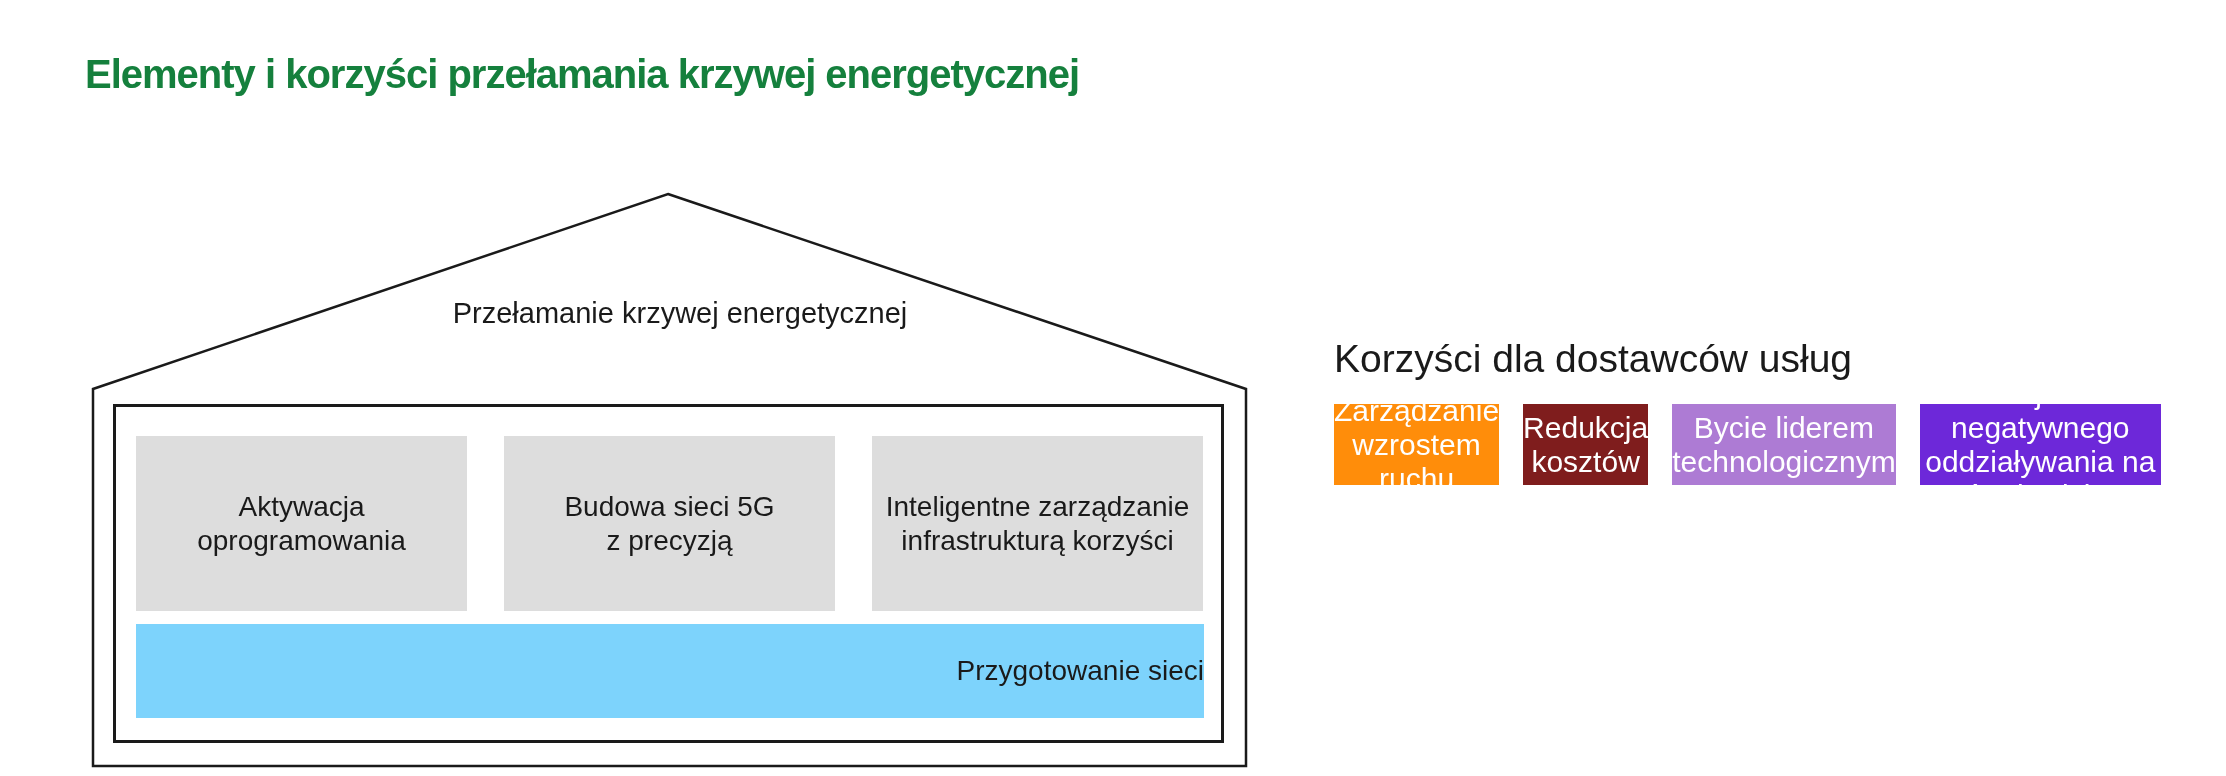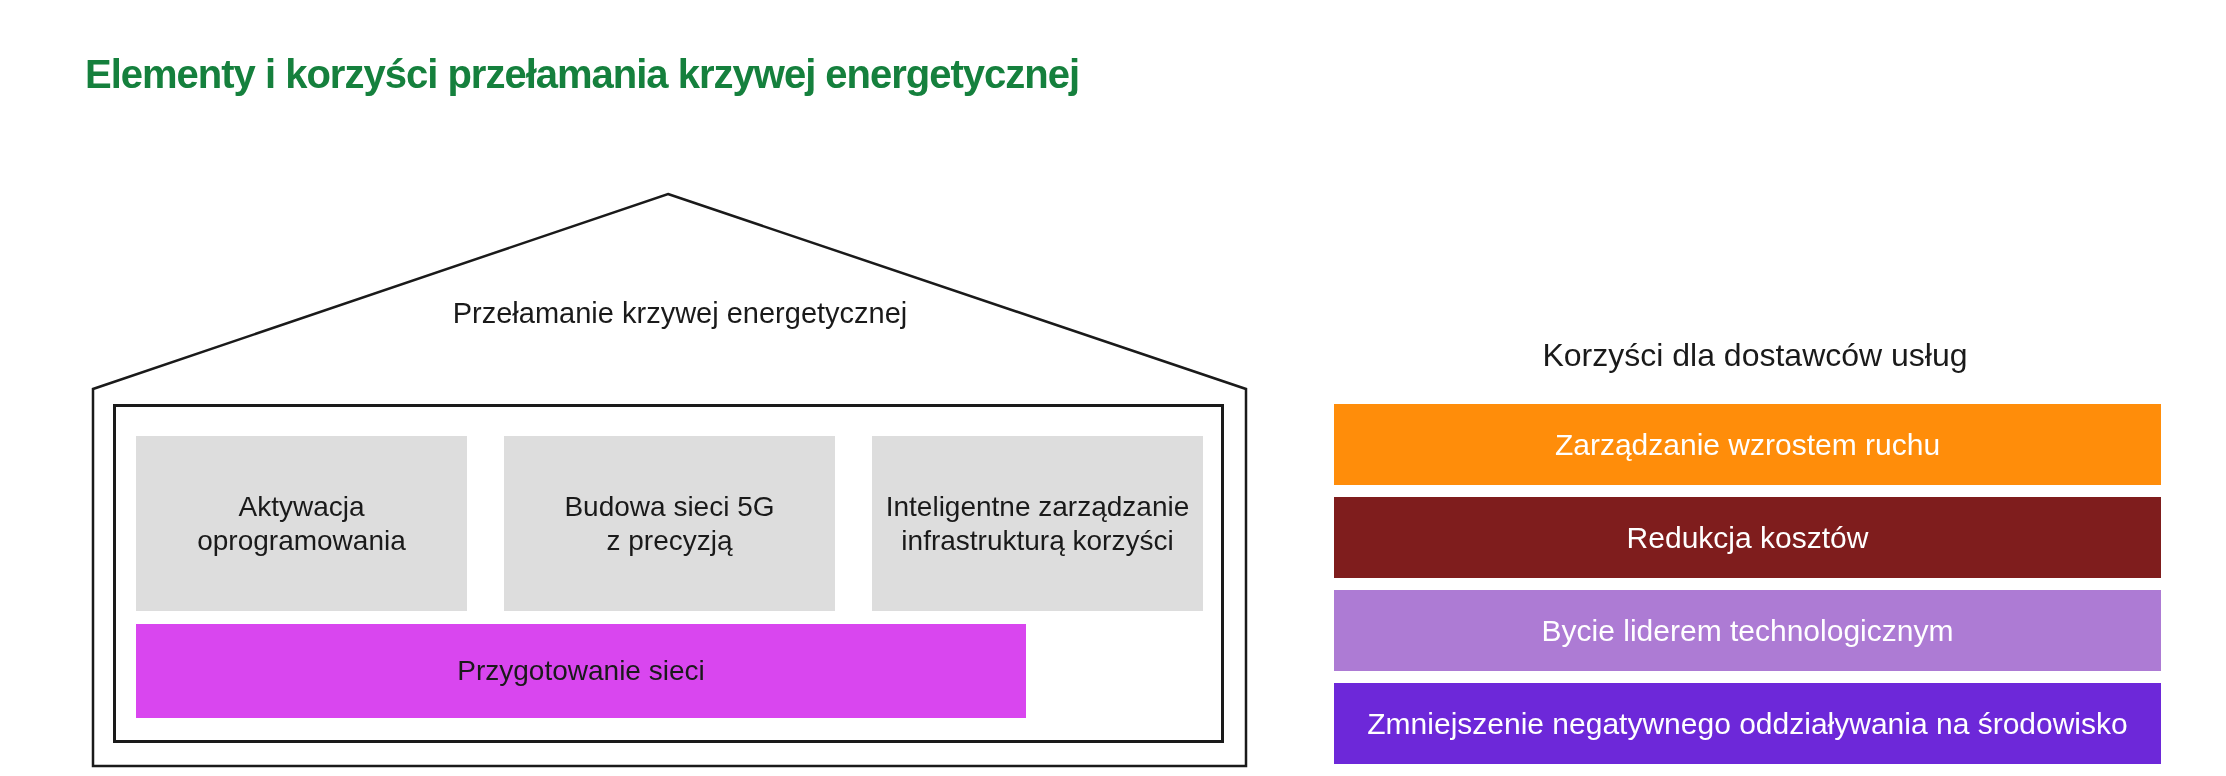--- a/index.html
+++ b/index.html
@@ -66,45 +66,45 @@
     justify-content: center;
     text-align: center;
     font-size: 28px;
     line-height: 34px;
   }
   .pillar span { display: block; }
   .foundation {
     position: absolute;
     left: 136px;
     top: 624px;
-    width: 890px;
+    width: 1068px;
     height: 94px;
-    background: #d946ef;
+    background: #7dd3fc;
     display: flex;
     align-items: center;
-    justify-content: center;
+    justify-content: flex-end;
     text-align: center;
     font-size: 28px;
   }
   .benefits-heading {
     position: absolute;
     left: 1334px;
     top: 337px;
     width: 842px;
-    text-align: center;
-    font-size: 32px;
+    text-align: left;
+    font-size: 39px;
   }
   .benefit-bars {
     position: absolute;
     left: 1334px;
     top: 404px;
     width: 827px;
     display: flex;
-    flex-direction: column;
-    gap: 12px;
+    flex-direction: row;
+    gap: 24px;
   }
   .benefit-bar {
     height: 81px;
     display: flex;
     align-items: center;
     justify-content: center;
     text-align: center;
     color: #ffffff;
     font-size: 30px;
   }

